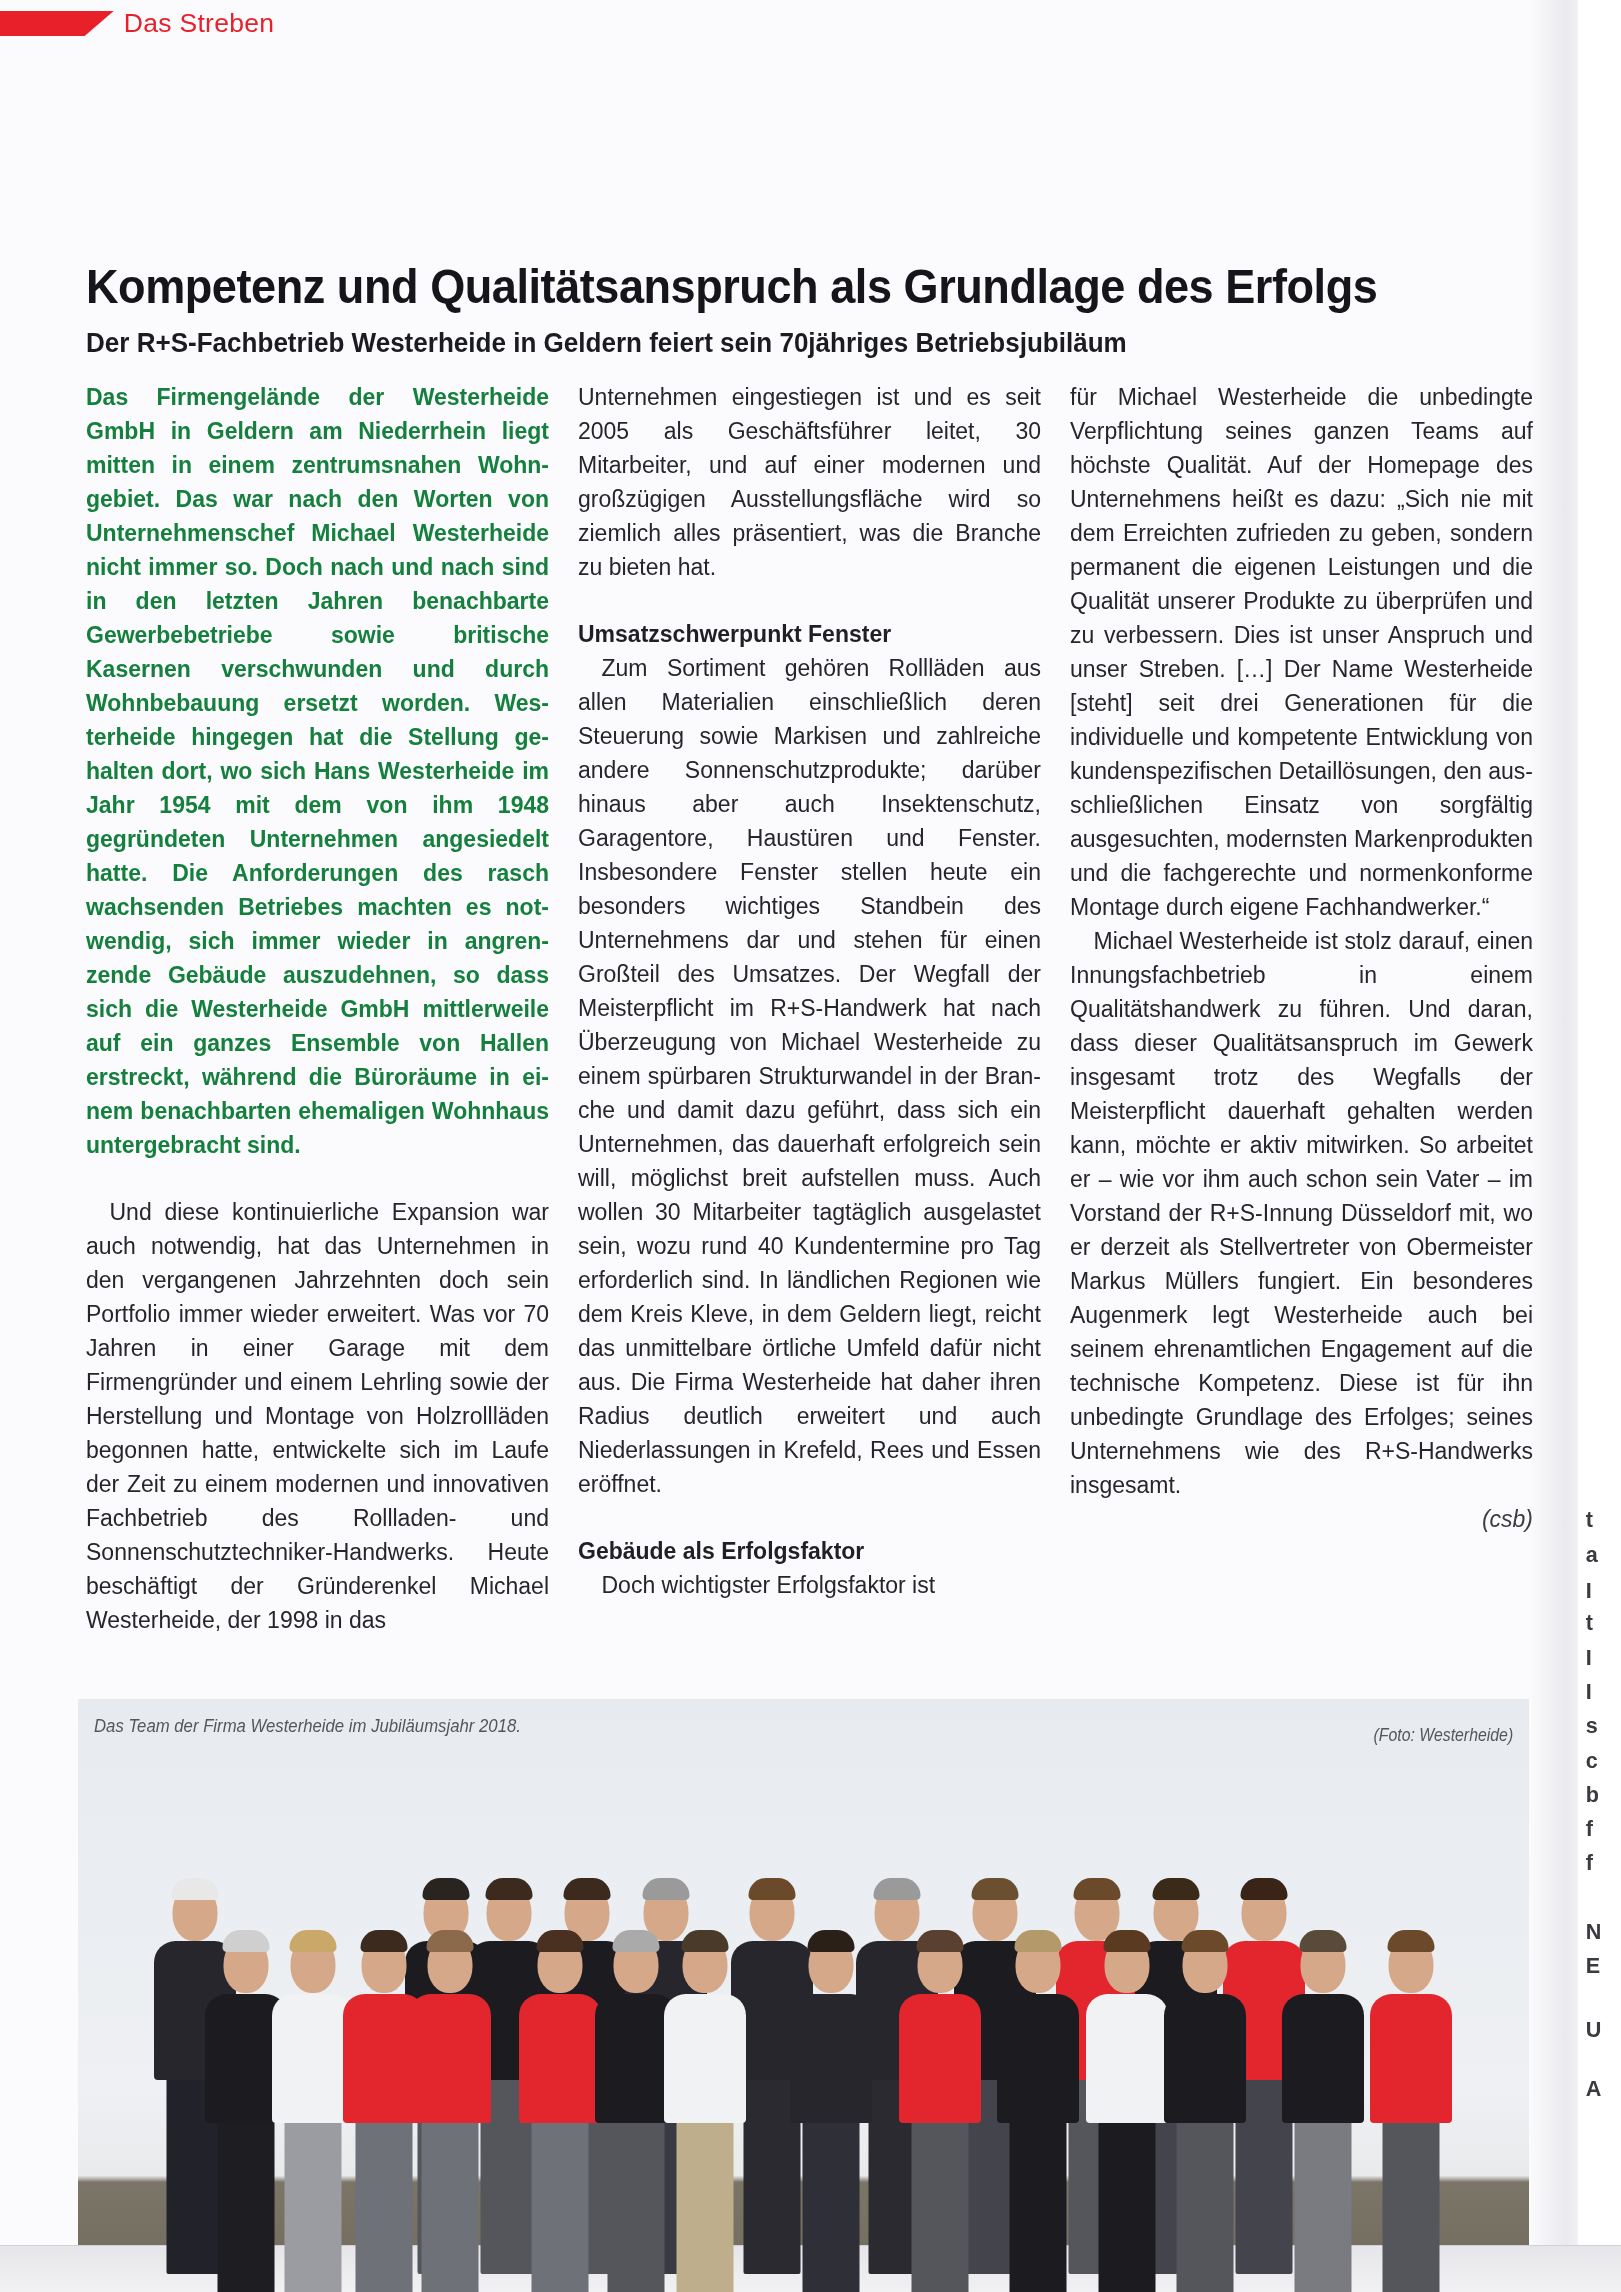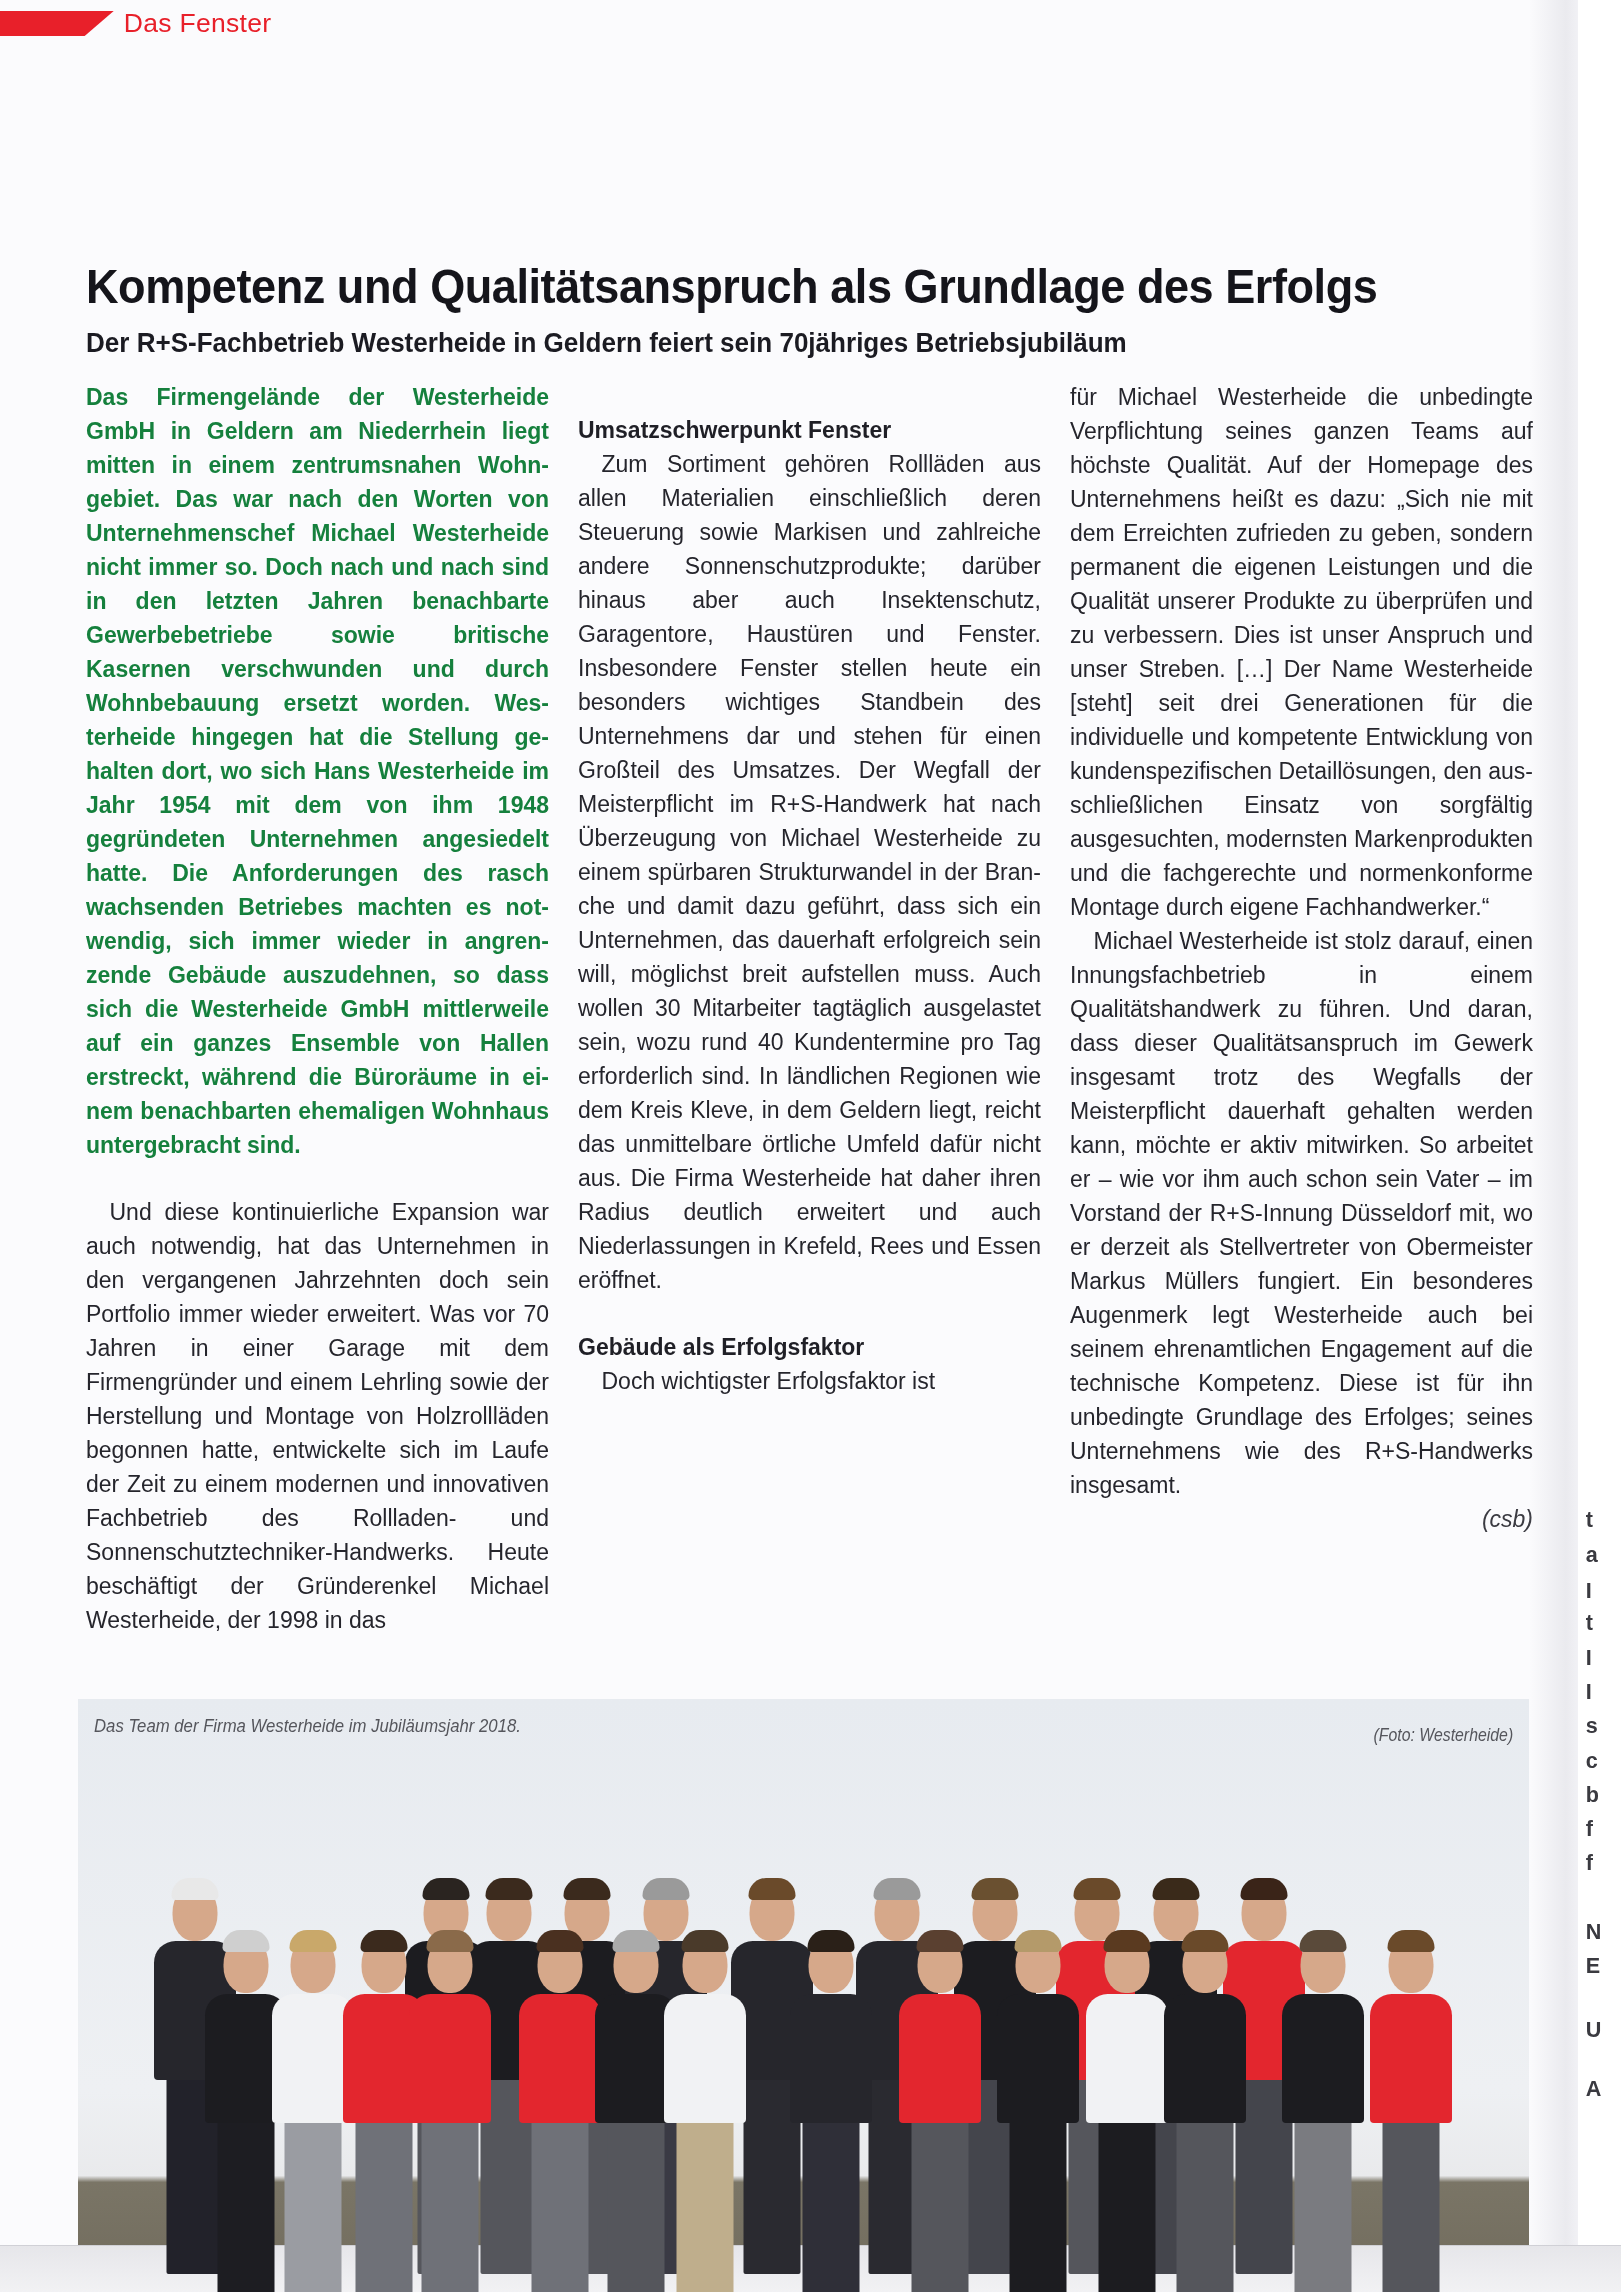--- a/index.html
+++ b/index.html
@@ -110,32 +110,33 @@
       bottom: 0; border-radius: 2px;
     }
   </style>
 </head>
 <body>
 
 <div class="page">
 
   <div class="section-tag">
     <div class="flag"></div>
-    <span class="label">Das Fenster</span>
+    <span class="label">Das Streben</span>
   </div>
 
   <h1 class="headline">Kompetenz und Qualitätsanspruch als Grundlage des Erfolgs</h1>
   <h2 class="subheadline">Der R+S-Fachbetrieb Westerheide in Geldern feiert sein 70jähriges Betriebsjubiläum</h2>
 
   <div class="col col1">
     <p class="lead">Das Firmengelände der Westerheide GmbH in Geldern am Niederrhein liegt mitten in einem zentrumsnahen Wohn­gebiet. Das war nach den Worten von Unternehmenschef Michael Wester­heide nicht immer so. Doch nach und nach sind in den letzten Jahren benach­barte Gewerbebetriebe sowie britische Kasernen verschwunden und durch Wohnbebauung ersetzt worden. Wes­terheide hingegen hat die Stellung ge­halten dort, wo sich Hans Westerheide im Jahr 1954 mit dem von ihm 1948 gegründeten Unternehmen angesiedelt hatte. Die Anforderungen des rasch wachsenden Betriebes machten es not­wendig, sich immer wieder in angren­zende Gebäude auszudehnen, so dass sich die Westerheide GmbH mittlerwei­le auf ein ganzes Ensemble von Hallen erstreckt, während die Büroräume in ei­nem benachbarten ehemaligen Wohn­haus untergebracht sind.</p>
     <p class="indent gap" id="p-cont-1">Und diese kontinuierliche Expansi­on war auch notwendig, hat das Unter­nehmen in den vergangenen Jahrzehn­ten doch sein Portfolio immer wieder erweitert. Was vor 70 Jahren in einer Garage mit dem Firmengründer und einem Lehrling sowie der Herstellung und Montage von Holzrollläden begon­nen hatte, entwickelte sich im Laufe der Zeit zu einem modernen und inno­vativen Fachbetrieb des Rollladen- und Sonnenschutztechniker-Handwerks. Heute beschäftigt der Gründerenkel Michael Westerheide, der 1998 in das</p>
   </div>
 
   <div class="col col2">
+    <p id="p-cont-2">Unternehmen eingestiegen ist und es seit 2005 als Geschäftsführer leitet, 30 Mitarbeiter, und auf einer moder­nen und großzügigen Ausstellungsflä­che wird so ziemlich alles präsentiert, was die Branche zu bieten hat.</p>
     <p class="subhead">Umsatzschwerpunkt Fenster</p>
     <p class="indent">Zum Sortiment gehören Rollläden aus allen Materialien einschließlich deren Steuerung sowie Markisen und zahlreiche andere Sonnenschutzpro­dukte; darüber hinaus aber auch In­sektenschutz, Garagentore, Haustüren und Fenster. Insbesondere Fenster stellen heute ein besonders wichtiges Standbein des Unternehmens dar und stehen für einen Großteil des Umsat­zes. Der Wegfall der Meisterpflicht im R+S-Handwerk hat nach Überzeugung von Michael Westerheide zu einem spürbaren Strukturwandel in der Bran­che und damit dazu geführt, dass sich ein Unternehmen, das dauerhaft erfolg­reich sein will, möglichst breit aufstel­len muss. Auch wollen 30 Mitarbeiter tagtäglich ausgelastet sein, wozu rund 40 Kundentermine pro Tag erforder­lich sind. In ländlichen Regionen wie dem Kreis Kleve, in dem Geldern liegt, reicht das unmittelbare örtliche Umfeld dafür nicht aus. Die Firma Westerheide hat daher ihren Radius deutlich erwei­tert und auch Niederlassungen in Kre­feld, Rees und Essen eröffnet.</p>
     <p class="subhead">Gebäude als Erfolgsfaktor</p>
     <p class="indent">Doch wichtigster Erfolgsfaktor ist</p>
   </div>
 
   <div class="col col3">
     <p>für Michael Westerheide die unbe­dingte Verpflichtung seines ganzen Teams auf höchste Qualität. Auf der Homepage des Unternehmens heißt es dazu: „Sich nie mit dem Erreichten zufrieden zu geben, sondern perma­nent die eigenen Leistungen und die Qualität unserer Produkte zu überprü­fen und zu verbessern. Dies ist unser Anspruch und unser Streben. […] Der Name Westerheide [steht] seit drei Generationen für die individuelle und kompetente Entwicklung von kunden­spezifischen Detaillösungen, den aus­schließlichen Einsatz von sorgfältig ausgesuchten, modernsten Marken­produkten und die fachgerechte und normenkonforme Montage durch eige­ne Fachhandwerker.“</p>
     <p class="indent">Michael Westerheide ist stolz dar­auf, einen Innungsfachbetrieb in einem Qualitätshandwerk zu führen. Und dar­an, dass dieser Qualitätsanspruch im Gewerk insgesamt trotz des Wegfalls der Meisterpflicht dauerhaft gehalten werden kann, möchte er aktiv mitwir­ken. So arbeitet er – wie vor ihm auch schon sein Vater – im Vorstand der R+S-Innung Düsseldorf mit, wo er der­zeit als Stellvertreter von Obermeister Markus Müllers fungiert. Ein besonde­res Augenmerk legt Westerheide auch bei seinem ehrenamtlichen Engage­ment auf die technische Kompetenz. Diese ist für ihn unbedingte Grundlage des Erfolges; seines Unternehmens wie des R+S-Handwerks insgesamt.</p>
     <p class="byline">(csb)</p>

